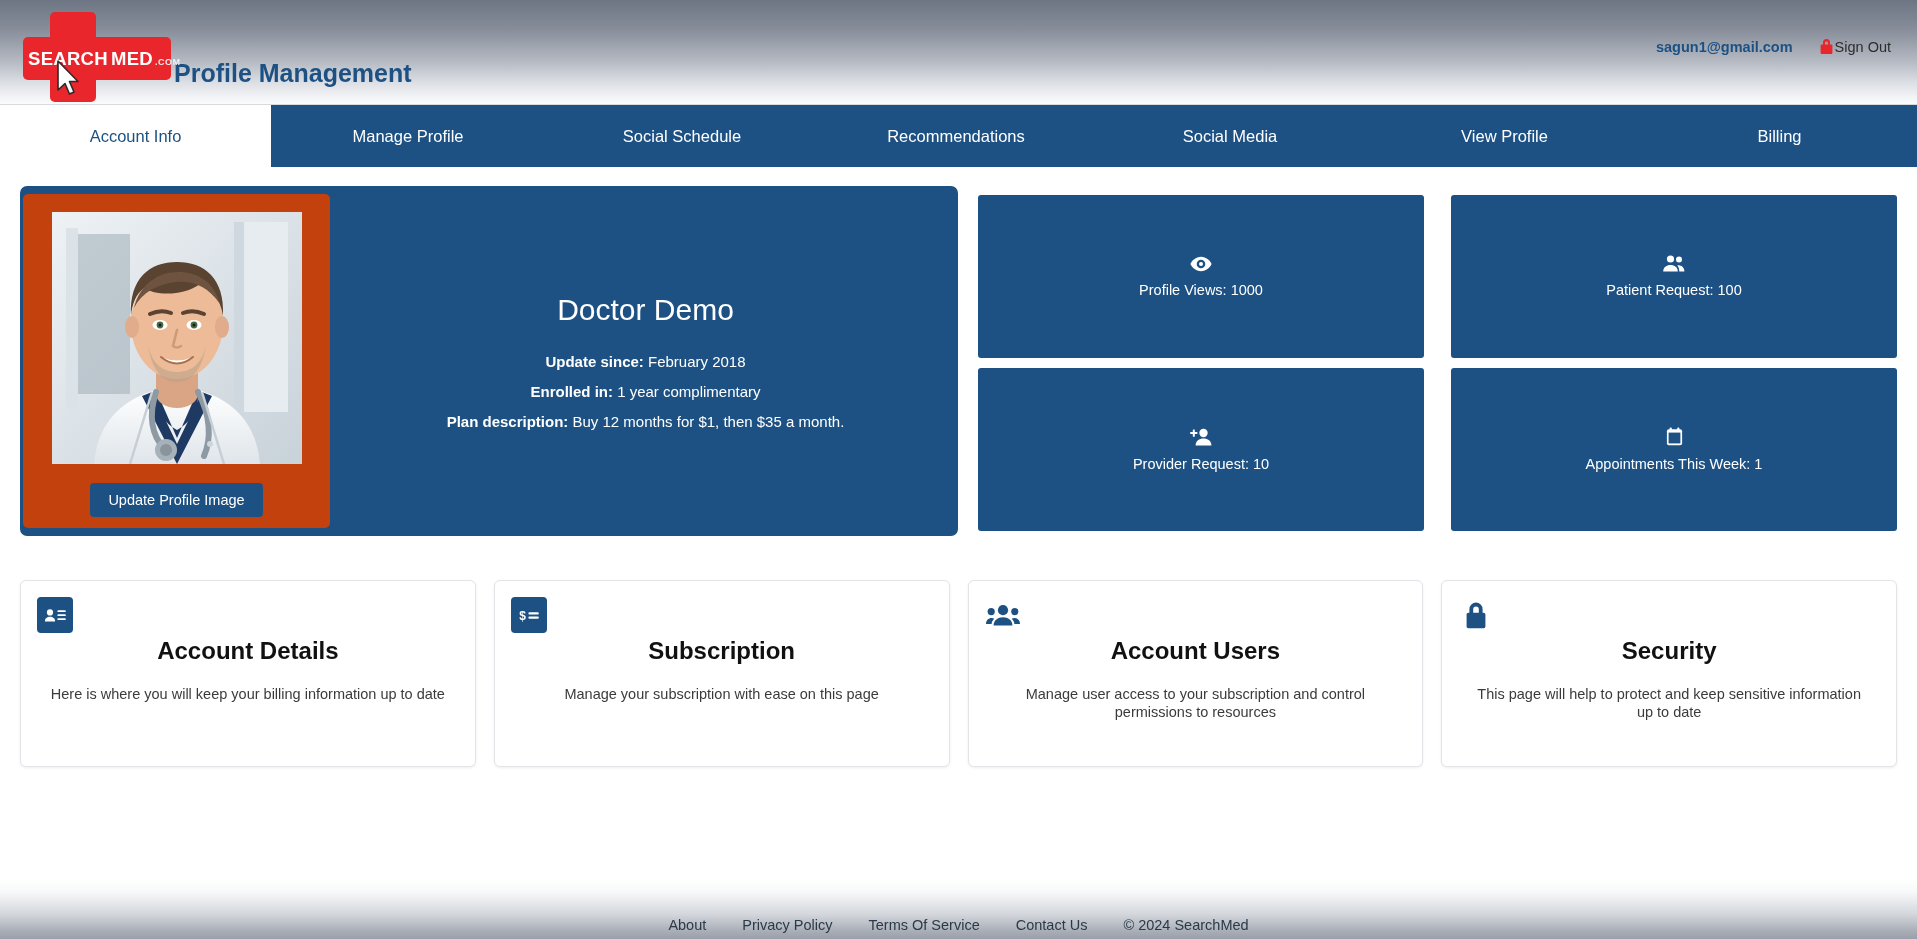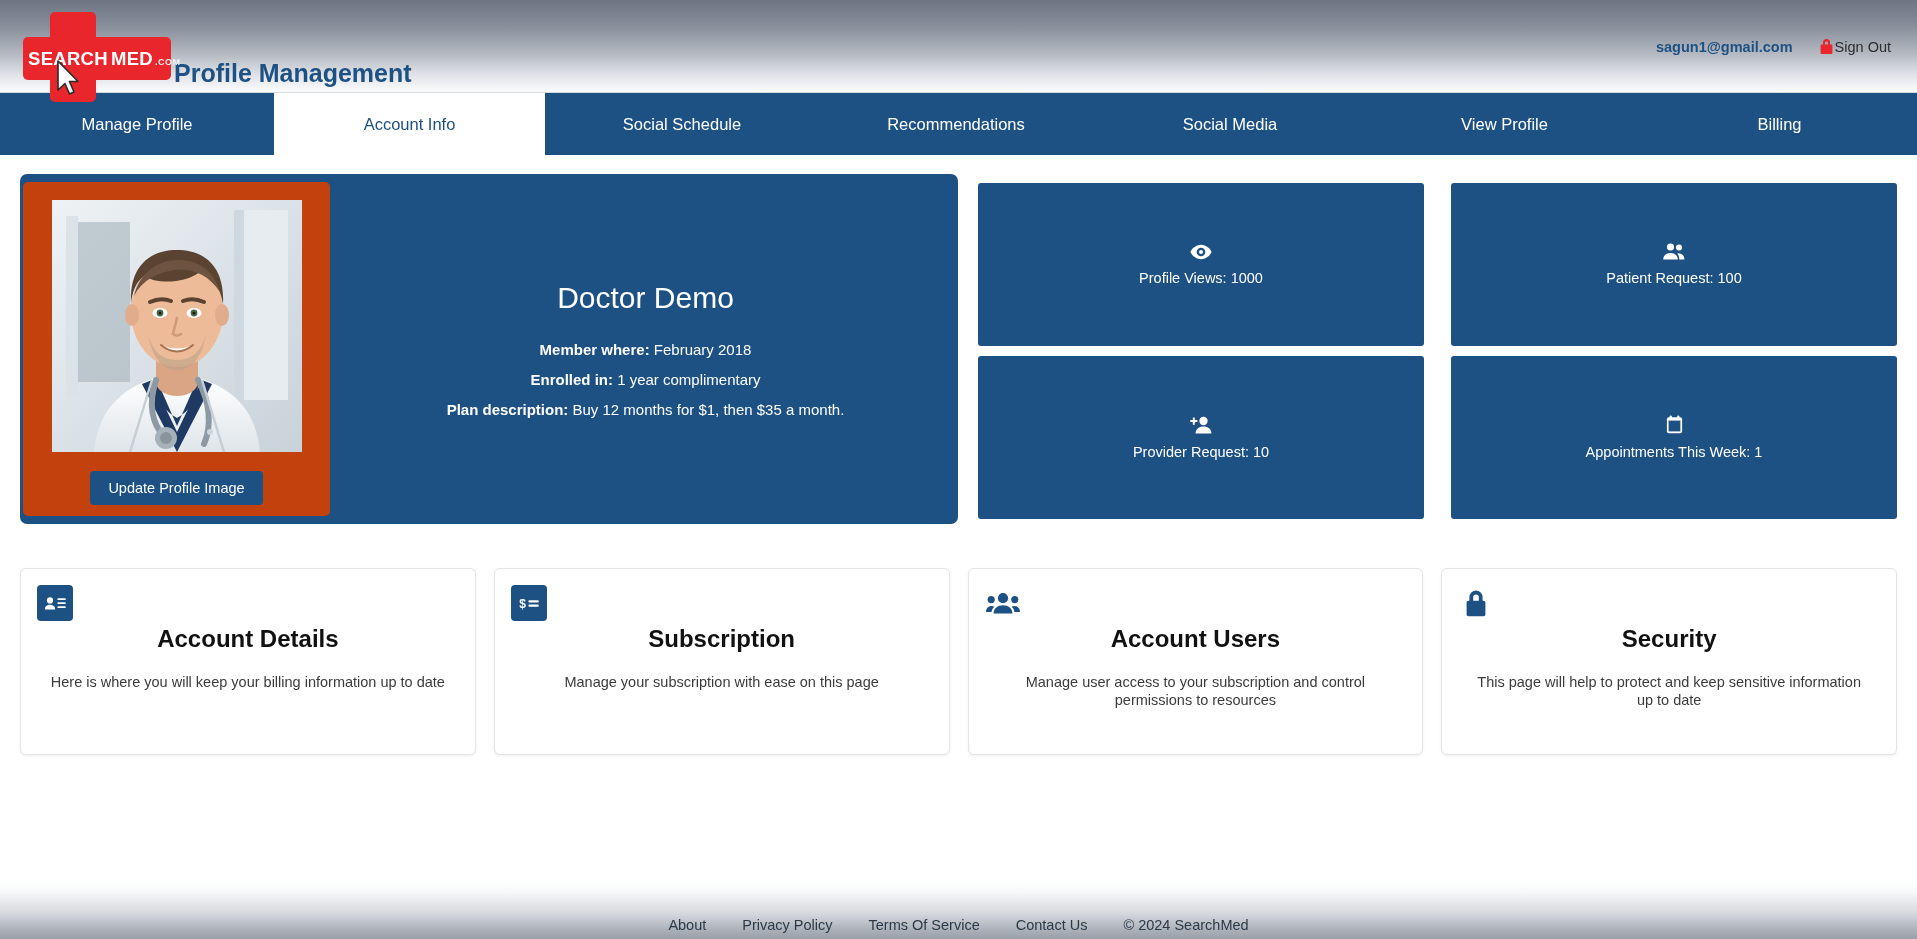--- a/index.html
+++ b/index.html
@@ -8,21 +8,21 @@
     width: 1917px;
     height: 939px;
     font-family: "Liberation Sans", sans-serif;
     background: #ffffff;
     overflow: hidden;
   }
 
   
   .header {
     position: relative;
-    height: 93px;
+    height: 105px;
     background: linear-gradient(to bottom, #6d7584 0%, #878d99 28%, #b3b8c1 58%, #dde0e5 80%, #f3f4f6 94%, #fafbfb 100%);
     display: flex;
     align-items: flex-start;
     border-bottom: 1px solid #d7dade;
   }
   .brand {
     display: flex;
     align-items: center;
     margin-left: 14px;
     margin-top: 10px;
@@ -337,22 +337,22 @@
       <svg class="lock-icon" width="15" height="17" viewBox="0 0 15 17">
         <path d="M4 7 V4.6 A3.5 3.5 0 0 1 11 4.6 V7 H9 V4.6 A1.6 1.6 0 0 0 6 4.6 V7 Z" fill="#e8262c"></path>
         <rect x="1.6" y="6.6" width="11.8" height="9.4" rx="1.2" fill="#e8262c"></rect>
       </svg>
       <span>Sign Out</span>
     </a>
   </div>
 </div>
 
 <div class="navbar">
+  <div class="tab tab-0 active">Account Info</div>
   <div class="tab tab-1">Manage Profile</div>
-  <div class="tab tab-0 active">Account Info</div>
   <div class="tab tab-2">Social Schedule</div>
   <div class="tab tab-3">Recommendations</div>
   <div class="tab tab-4">Social Media</div>
   <div class="tab tab-5">View Profile</div>
   <div class="tab tab-6">Billing</div>
 </div>
 
 <div class="main">
 
   <div class="top-row">
@@ -418,21 +418,21 @@
             <path d="M150,180 L172,252" stroke="#c6cfd6" stroke-width="2.5" fill="none"></path>
             <circle cx="158" cy="232" r="3" fill="#cdd6dc"></circle>
           </svg>
         </div>
         <button class="update-btn">Update Profile Image</button>
       </div>
 
       <div class="profile-info">
         <div class="doctor-name">Doctor Demo</div>
         <div class="info-line">
-          <b>Member where:</b>
+          <b>Update since:</b>
           <span>February 2018</span>
         </div>
         <div class="info-line">
           <b>Enrolled in:</b>
           <span>1 year complimentary</span>
         </div>
         <div class="info-line">
           <b>Plan description:</b>
           <span>Buy 12 months for $1, then $35 a month.</span>
         </div>

